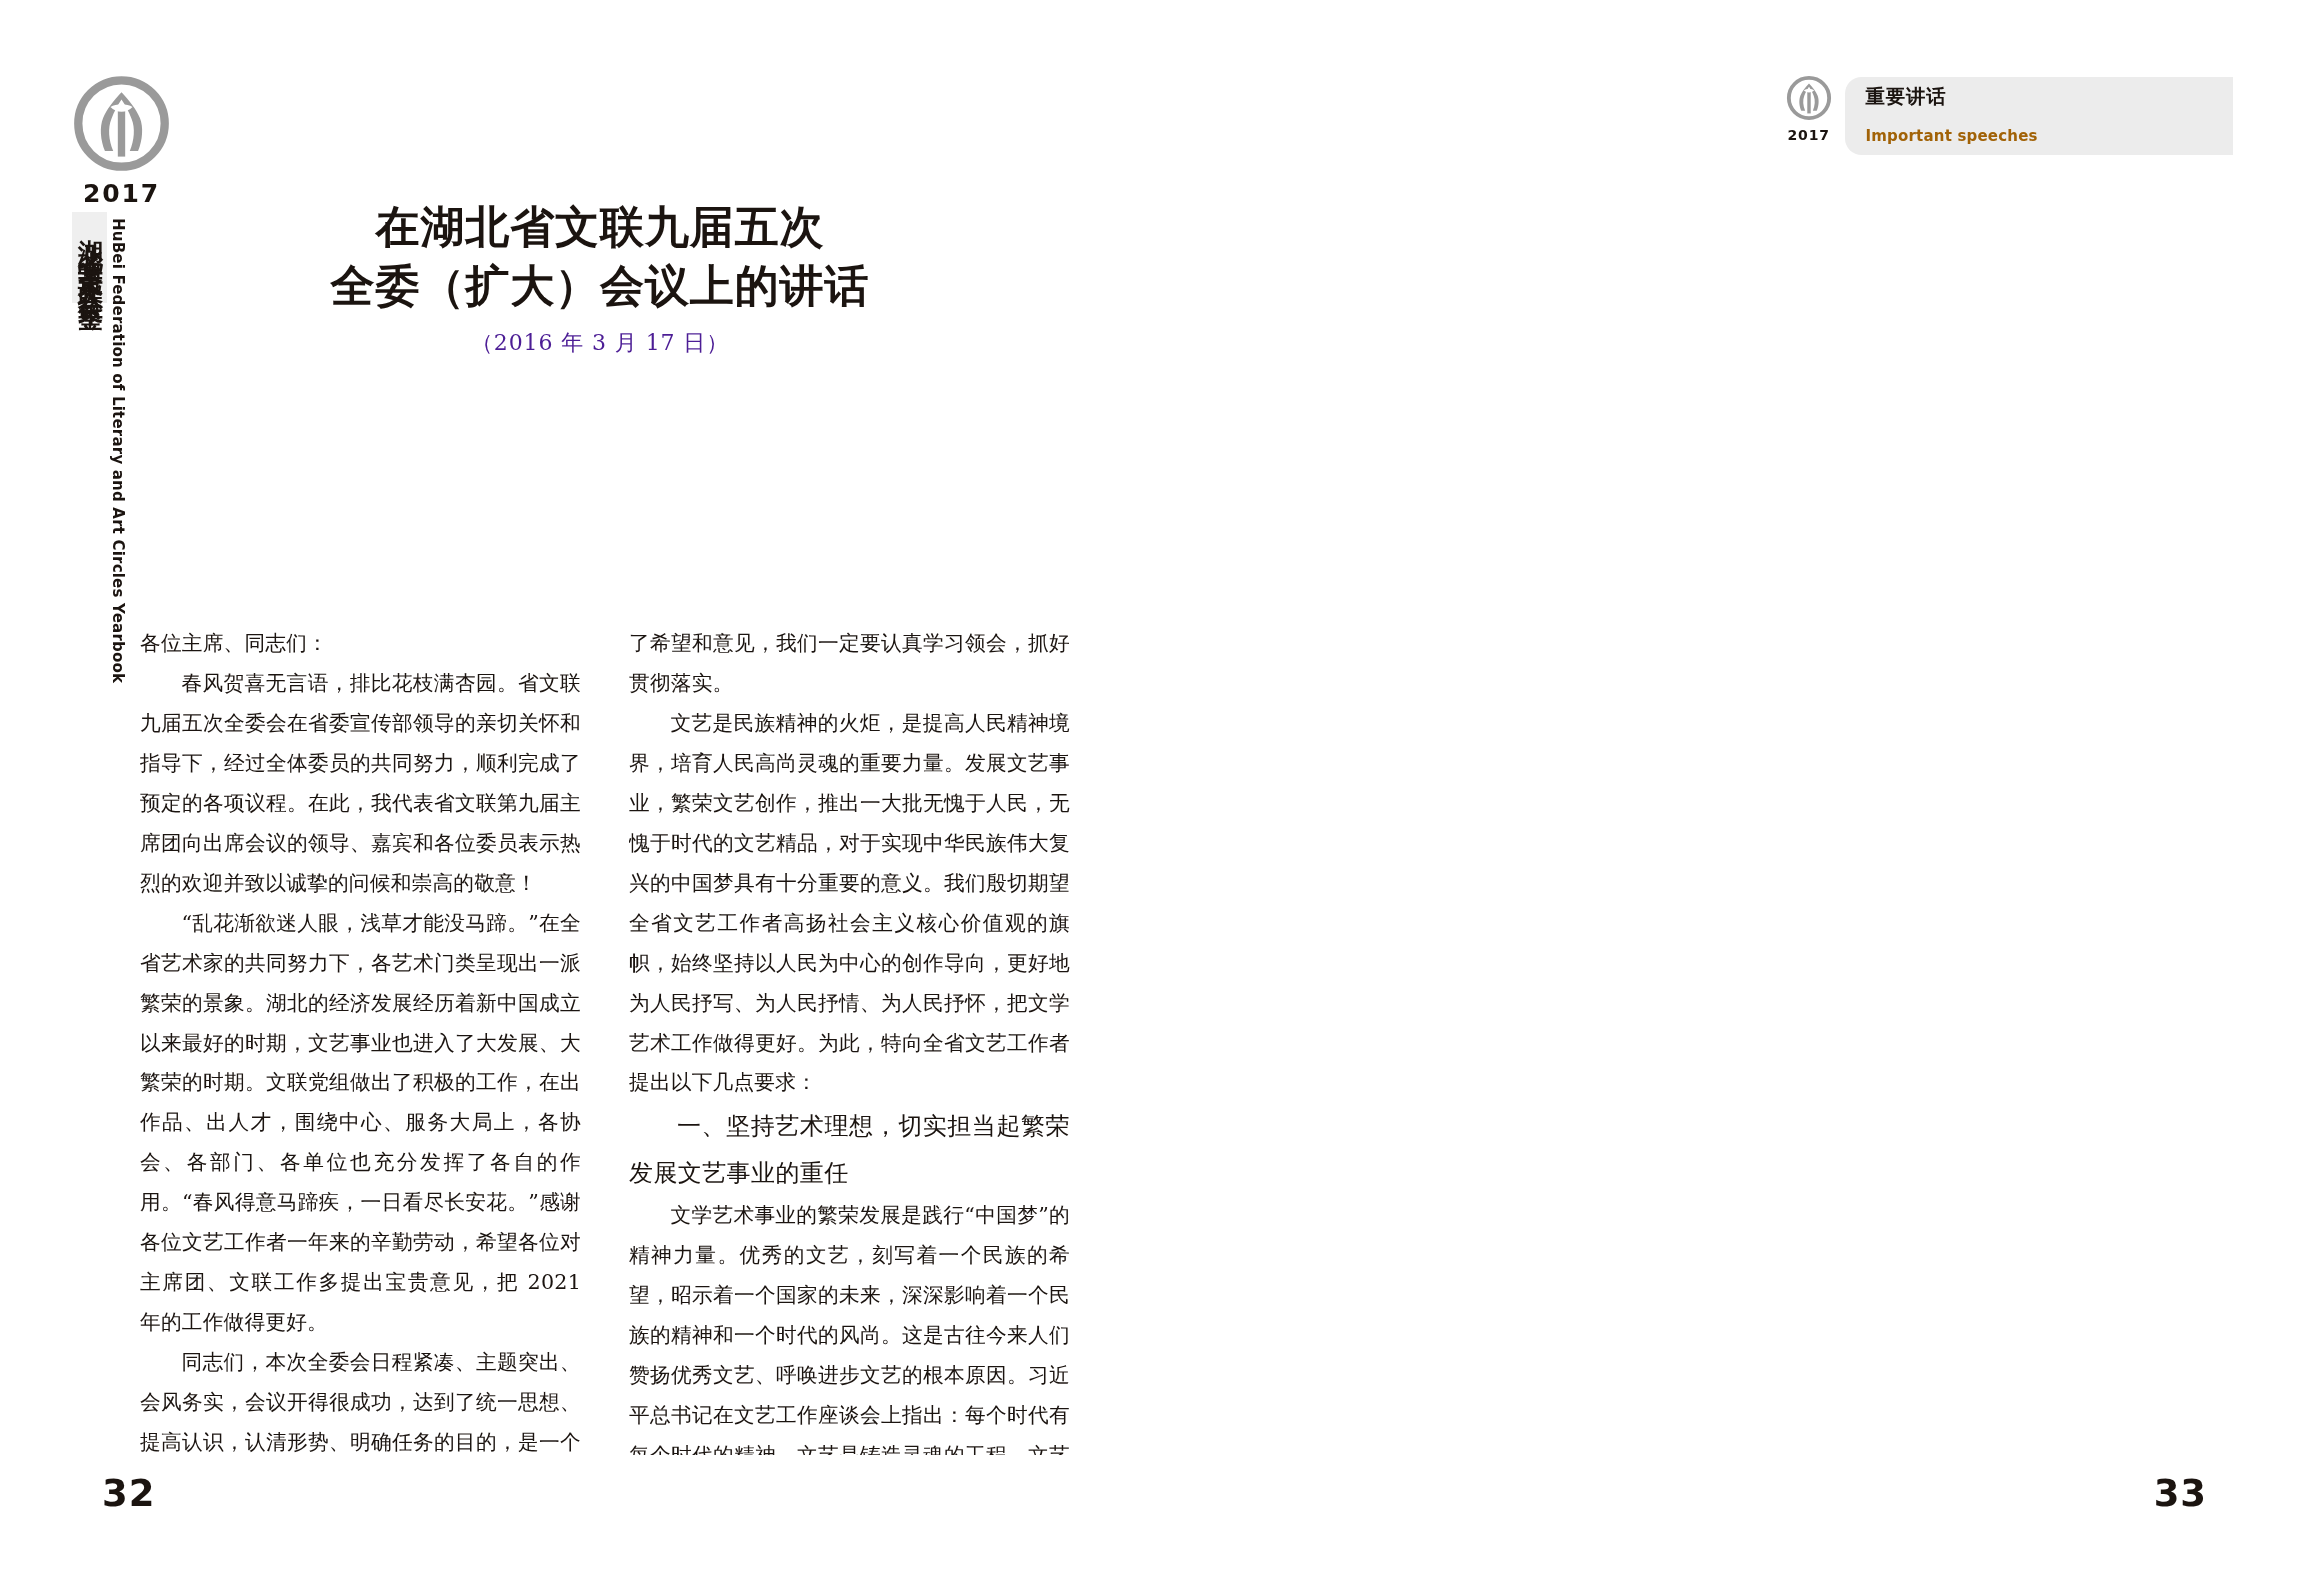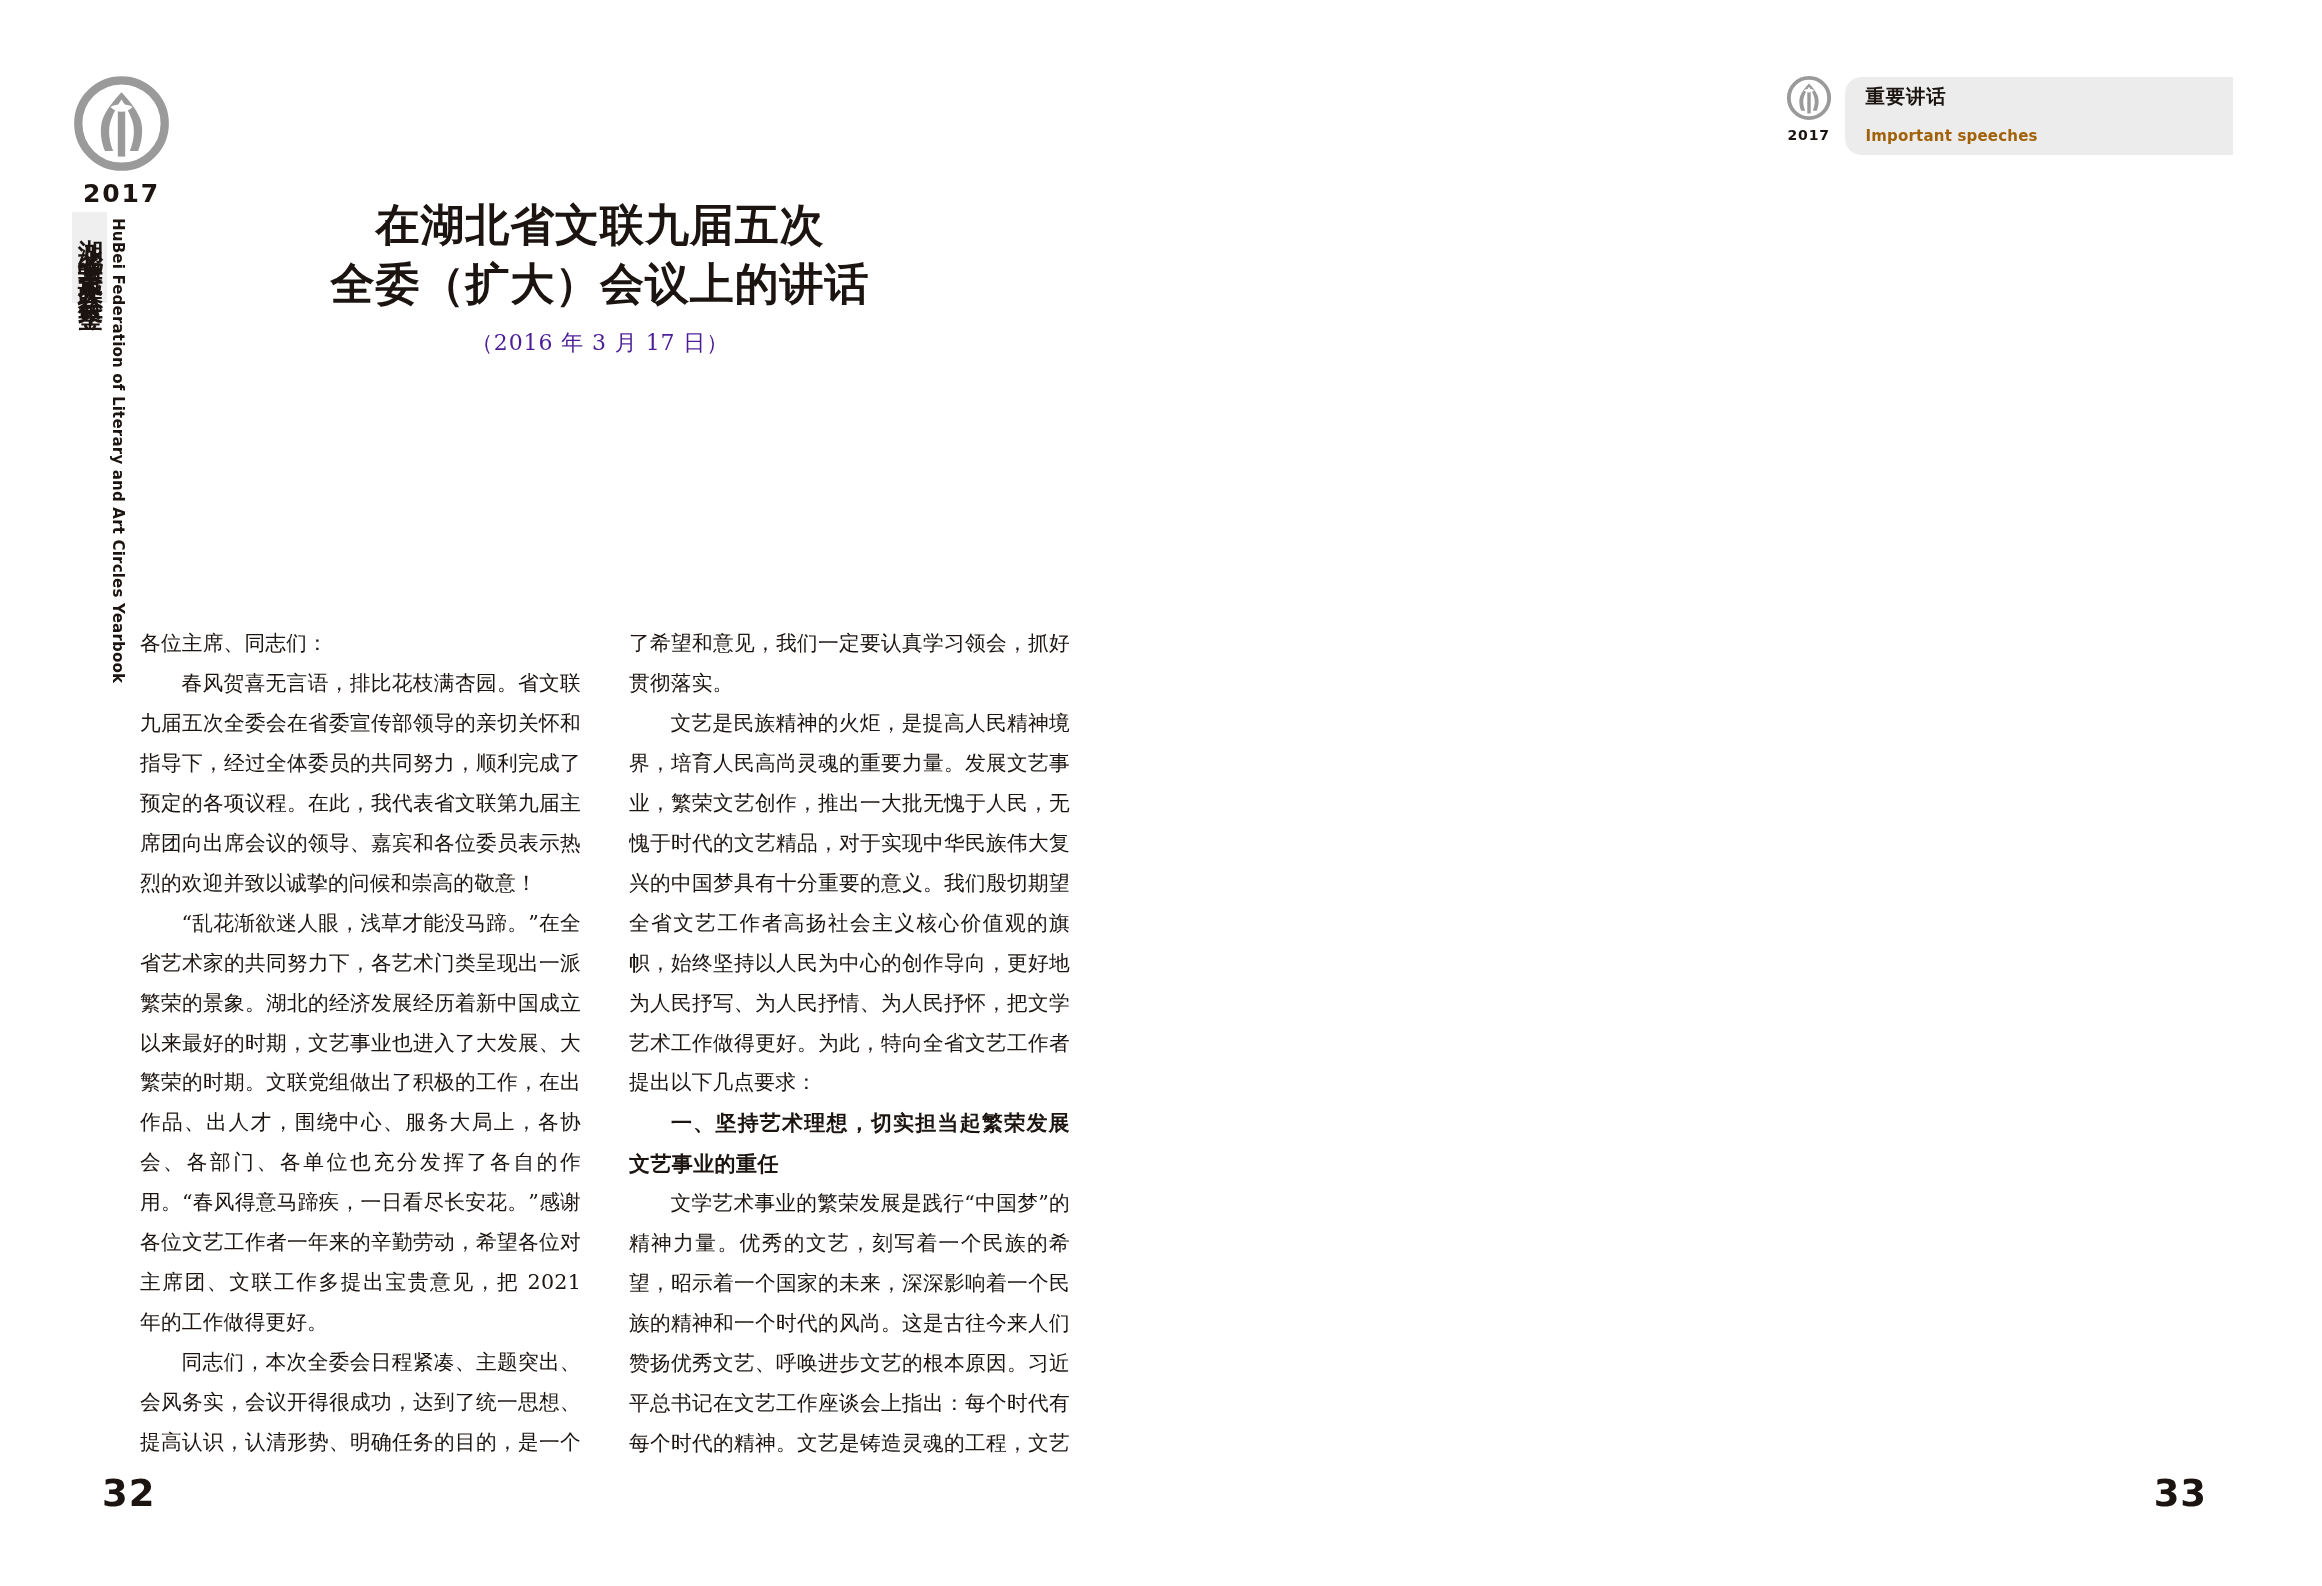--- a/index.html
+++ b/index.html
@@ -86,21 +86,21 @@
 
   
   .title-block {
     position: absolute;
     left: 277px;
     top: 199px;
     width: 646px;
     text-align: center;
   }
   .art-title {
-    font-family: Liberation Mono, monospace;
+    font-family: Liberation Serif, serif;
     font-weight: 700;
     font-size: 44px;
     line-height: 1.34;
     letter-spacing: 0.9px;
     color: #1b1410;
     margin: 0;
   }
   .art-byline {
     margin-top: 18.5px;
     font-size: 23px;
@@ -177,23 +177,23 @@
     font-family: "DejaVu Serif", "Liberation Serif", serif;
     overflow: hidden;
   }
   .col p {
     margin: 0;
     text-indent: 2em;
   }
   .col p.flush { text-indent: 0; }
   .col p.head {
     text-indent: 2em;
-    font-weight: 700;
-    font-family: "DejaVu Sans", sans-serif;
-    font-size: 21px;
+    font-weight: 400;
+    font-family: "DejaVu Sans", sans-serif;
+    font-size: 24px;
     letter-spacing: 0.4px;
   }
 
   
   .folio {
     position: absolute;
     bottom: 72px;
     font-family: "DejaVu Sans", sans-serif;
     font-weight: 700;
     font-size: 37px;

